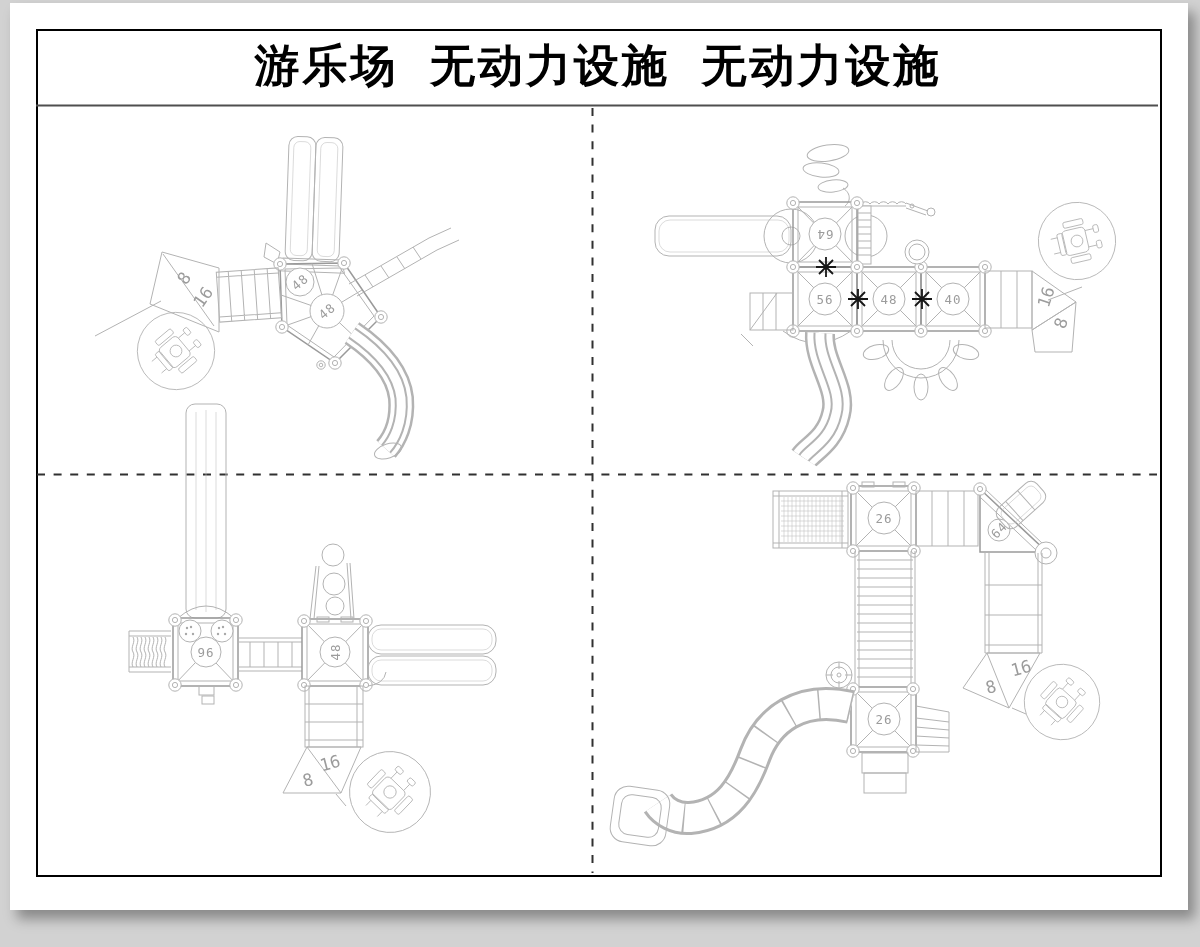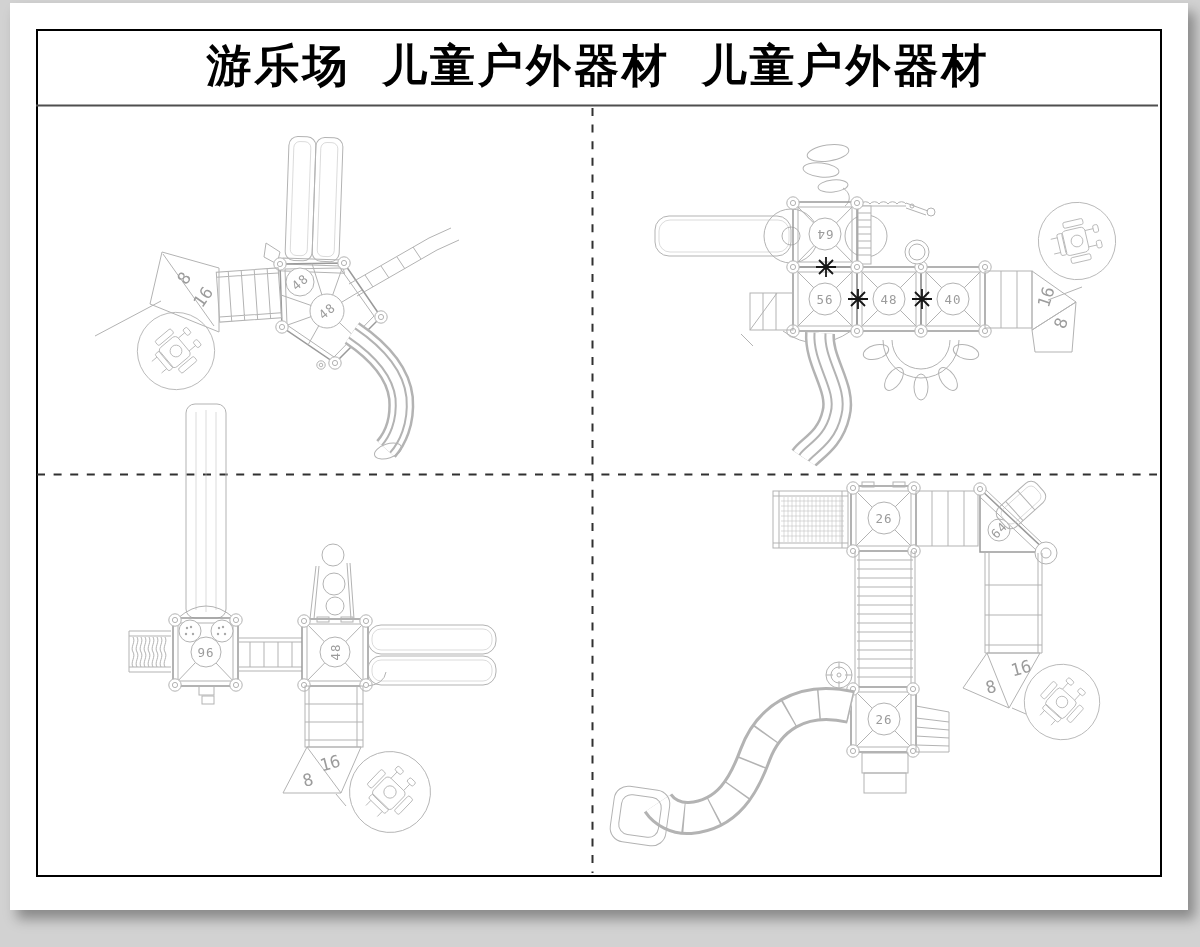--- a/index.html
+++ b/index.html
@@ -22,21 +22,21 @@
            text-anchor:middle;dominant-baseline:central;letter-spacing:1px;}
   text.rmp{fill:#9c9c9c;font-size:17px;font-family:"DejaVu Sans Mono",monospace;
            text-anchor:middle;dominant-baseline:central;}
 </style>
 </head>
 <body>
 
 <div id="stage">
   <div id="sheet"></div>
   <div id="frame"></div>
-  <div id="title">游乐场 儿童户外器材 儿童户外器材</div>
+  <div id="title">游乐场 无动力设施 无动力设施</div>
 
   <svg width="1200" height="947" viewBox="0 0 1200 947">
     <defs>
       <g id="post">
           <circle r="6.2" class="wfill"></circle>
           <circle r="2.6" class="ln"></circle>
         </g>
       <g id="posts">
           <circle r="4.2" class="wfill"></circle>
           <circle r="1.8" class="ln"></circle>

